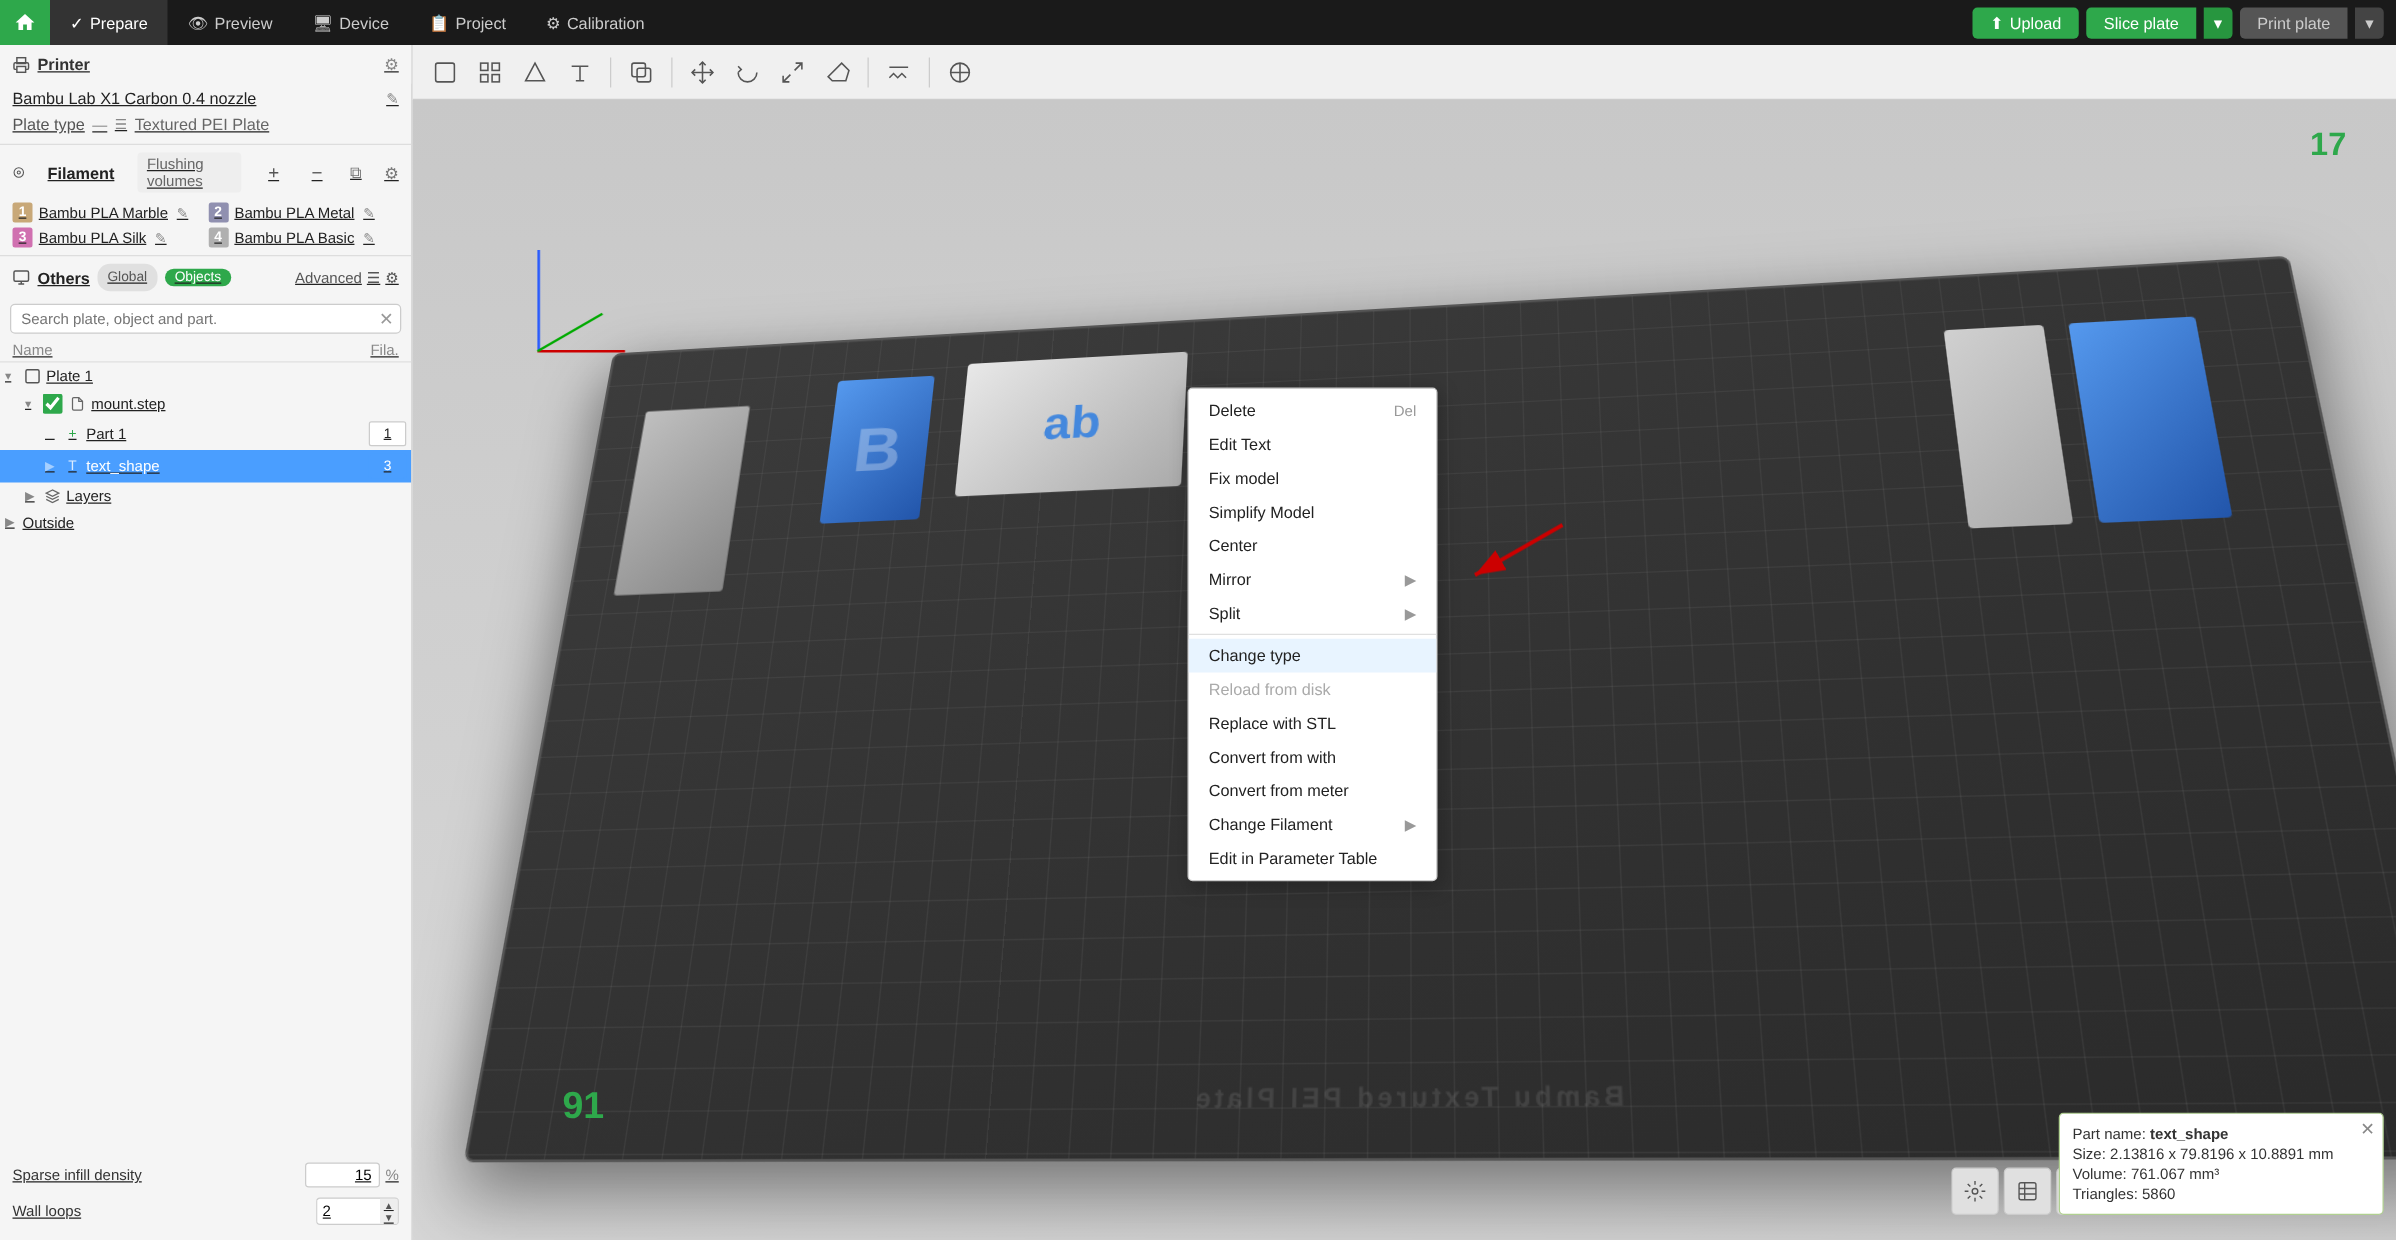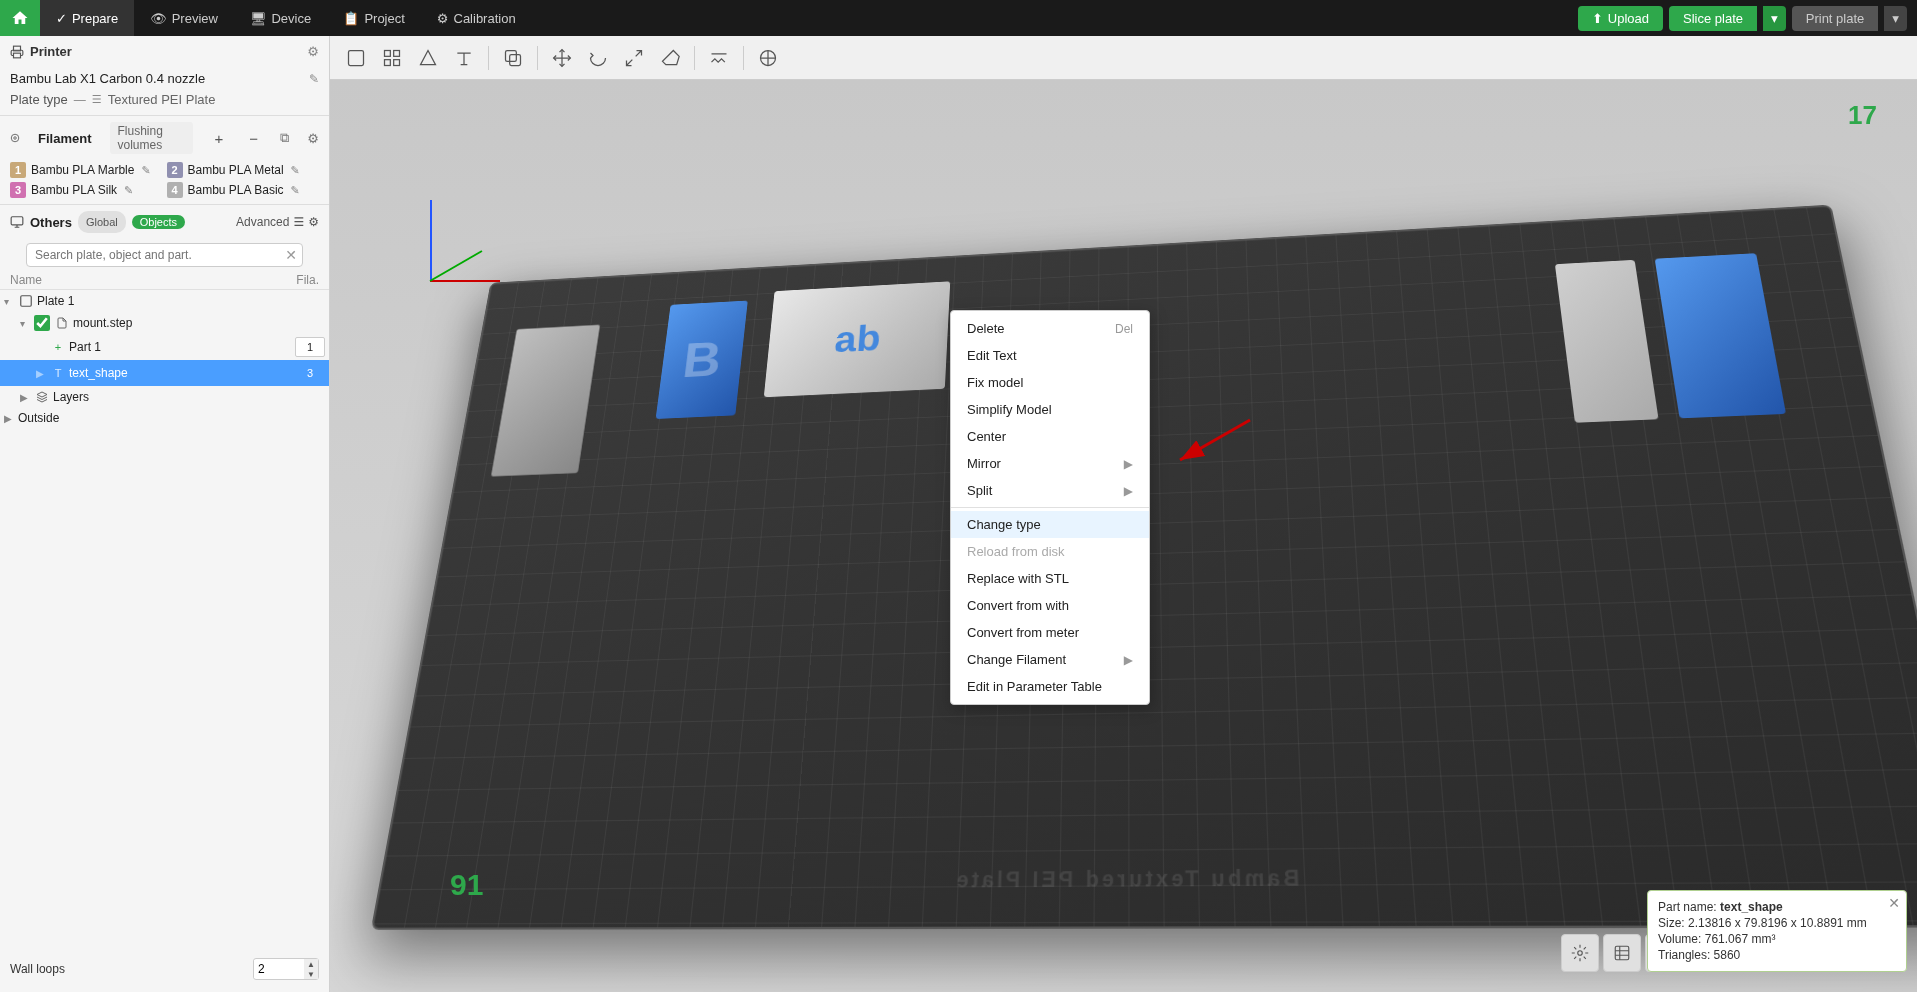--- a/index.html
+++ b/index.html
@@ -43,21 +43,21 @@
     }
     .toolbar-icon {
       width: 32px; height: 32px; display: flex; align-items: center; justify-content: center;
       border-radius: 4px; cursor: pointer; color: #555; font-size: 16px;
     }
     .toolbar-sep { width: 1px; height: 24px; background: #ccc; margin: 0 4px; }
 
     
     #leftpanel {
       position: absolute; top: 36px; left: 0; width: 330px; bottom: 0;
-      background: #f5f5f5; border-right: 1px solid #d0d0d0; display: flex; flex-direction: column;
+      background: #f5f5f5; border-right: 1px solid #d0d0d0; display: flex; flex-direction: column; text-decoration: underline;
     }
 
     
     .section-header {
       display: flex; align-items: center; justify-content: space-between;
       padding: 8px 10px; background: #f5f5f5;
     }
     .section-title { font-weight: 600; font-size: 13px; color: #333; display: flex; align-items: center; gap: 6px; }
     .printer-name { padding: 4px 10px; font-size: 13px; color: #222; display: flex; align-items: center; justify-content: space-between; }
     .plate-type-row { padding: 2px 10px 8px; font-size: 13px; color: #666; display: flex; align-items: center; gap: 6px; }
@@ -76,21 +76,21 @@
     
     .process-header {
       display: flex; align-items: center; padding: 6px 10px; gap: 6px; flex-wrap: wrap;
     }
     .badge-global { background: #e0e0e0; border-radius: 10px; padding: 5px 8px; font-size: 11px; color: #555; cursor: pointer; }
     .badge-objects { background: #2ea84b; border-radius: 10px; padding: 1px 8px; font-size: 11px; color: #fff; cursor: pointer; }
     .process-advanced { margin-left: auto; font-size: 12px; color: #555; cursor: pointer; display: flex; align-items: center; gap: 4px; }
 
     
     .search-box {
-      margin: 4px 26px; position: relative;
+      margin: 4px 8px; position: relative;
     }
     .search-box input {
       width: 100%; padding: 4px 28px 4px 8px; border: 1px solid #ccc; border-radius: 4px;
       font-size: 12px; background: #fff; outline: none;
     }
     .search-clear { position: absolute; right: 6px; top: 50%; transform: translateY(-50%); cursor: pointer; color: #999; font-size: 14px; }
 
     
     .tree-header {
       display: flex; align-items: center; padding: 2px 10px; font-size: 12px; color: #888; border-bottom: 1px solid #e0e0e0;
@@ -429,20 +429,27 @@
     <div class="tree-item">
       <span class="tree-indent" style="width:0px;"></span>
       <span class="tree-arrow">▶</span>
       <span class="tree-label">Outside</span>
     </div>
   </div>
 
 
   <div class="settings-area">
     <div class="setting-row">
+      <span class="setting-label">Sparse infill density</span>
+      <div class="setting-value">
+        <input class="setting-input" type="text" value="15" style="">
+        <span class="setting-unit">%</span>
+      </div>
+    </div>
+    <div class="setting-row">
       <span class="setting-label">Wall loops</span>
       <div class="spinner-input">
         <input type="text" value="2" style="">
         <div class="spinner-btns">
           <button class="spinner-btn">▲</button>
           <button class="spinner-btn">▼</button>
         </div>
       </div>
     </div>
   </div>

